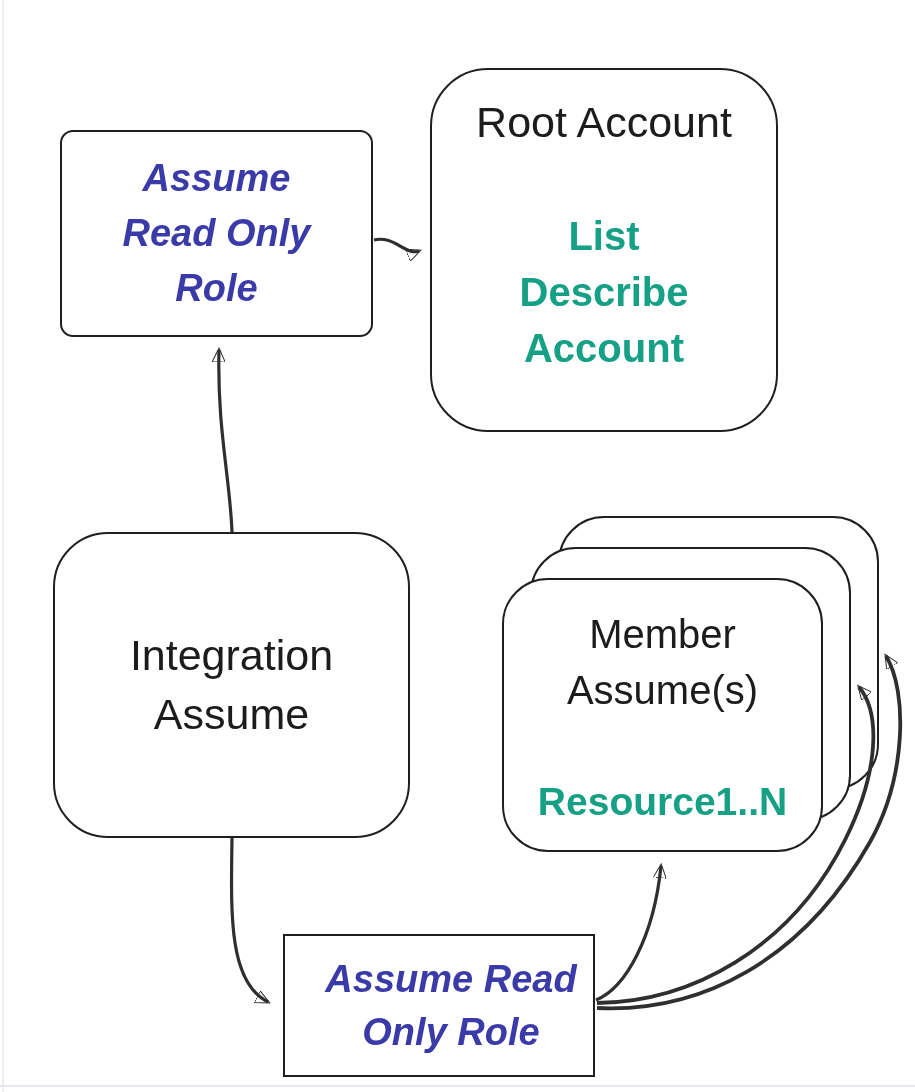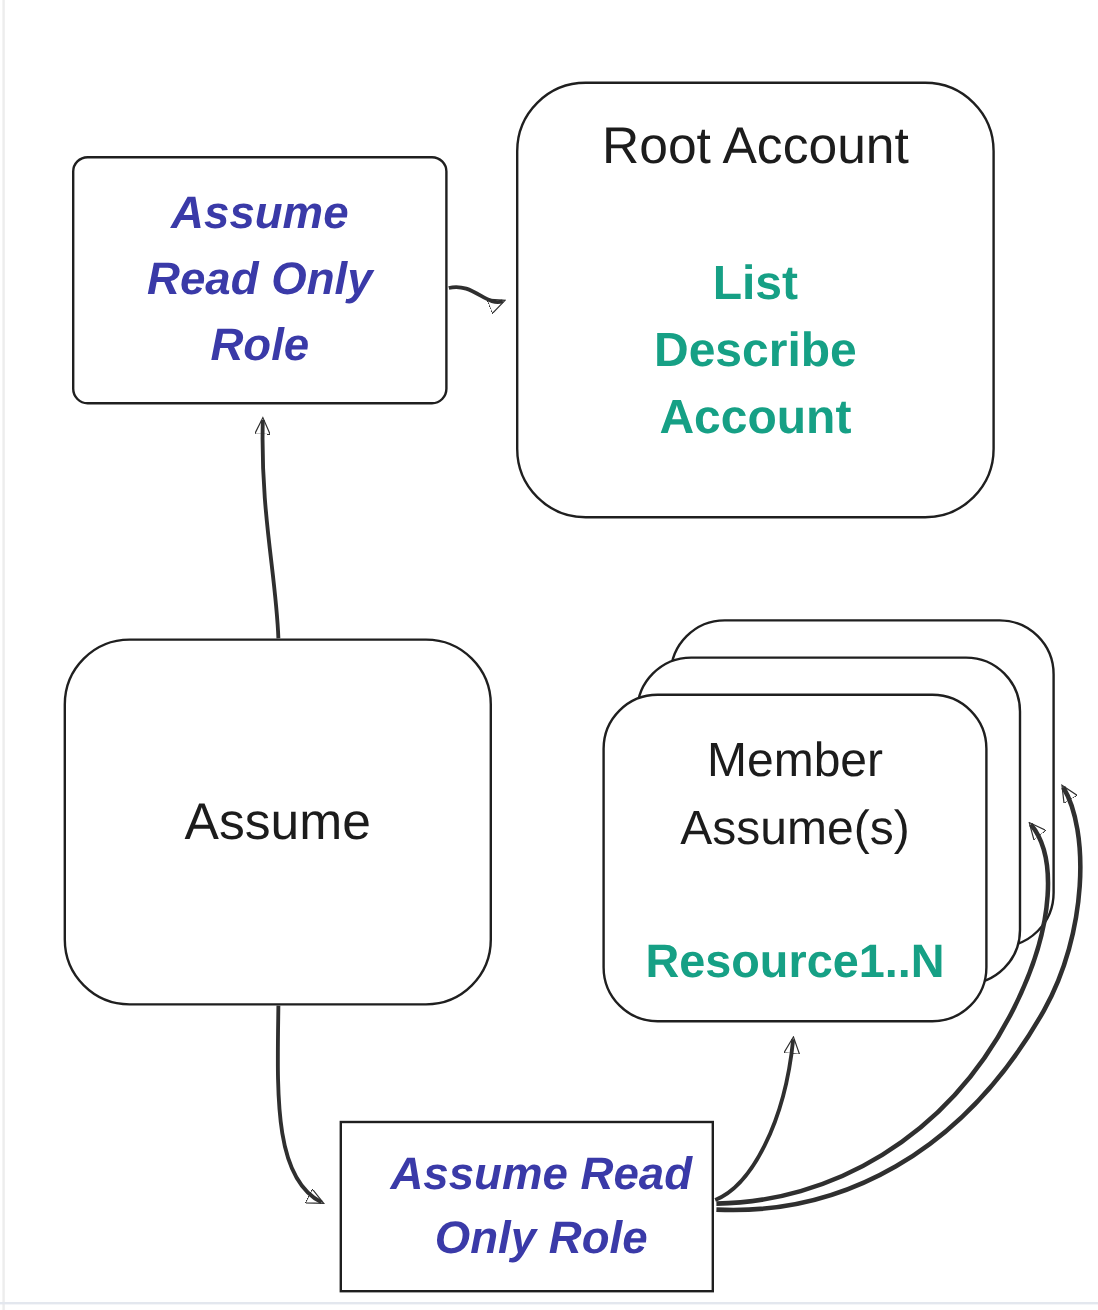--- a/index.html
+++ b/index.html
@@ -37,21 +37,21 @@
   .assume-line{
     color:var(--accent-blue);
     font-style:italic;
     font-weight:600;
     font-size:38px;
     line-height:55px;
     white-space:nowrap;
   }
   .assume-bottom .assume-line{line-height:53px;}
 
-  .root-box{left:430px;top:68px;width:399px;height:364px;border-radius:58px;justify-content:flex-start;padding-top:26px;}
+  .root-box{left:430px;top:68px;width:348px;height:364px;border-radius:58px;justify-content:flex-start;padding-top:26px;}
   .node-title{font-size:43px;line-height:52px;font-weight:400;white-space:nowrap;}
   .root-actions{margin-top:60px;display:flex;flex-direction:column;align-items:center;}
   .green-line{
     color:var(--accent-green);
     font-weight:700;
     font-size:40px;
     line-height:56px;
     white-space:nowrap;
   }
 
@@ -101,20 +101,21 @@
     </div>
   </div>
 
   <div class="node rect assume-top">
     <div class="assume-line">Assume</div>
     <div class="assume-line">Read Only</div>
     <div class="assume-line">Role</div>
   </div>
 
   <div class="node integration-box">
+    <div class="black-line">Integration</div>
     <div class="black-line">Assume</div>
   </div>
 
   <div class="node rect assume-bottom">
     <div class="assume-line">Assume Read</div>
     <div class="assume-line">Only Role</div>
   </div>
 
   <svg class="arrows" width="915" height="1092" viewBox="0 0 915 1092">
     <defs>

